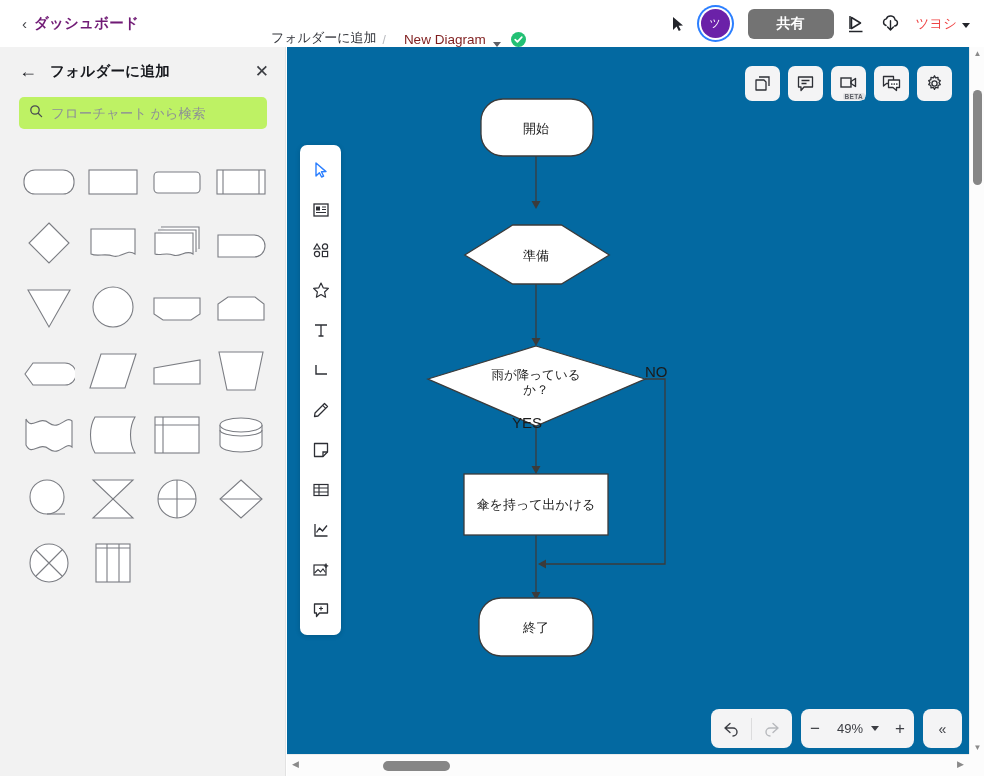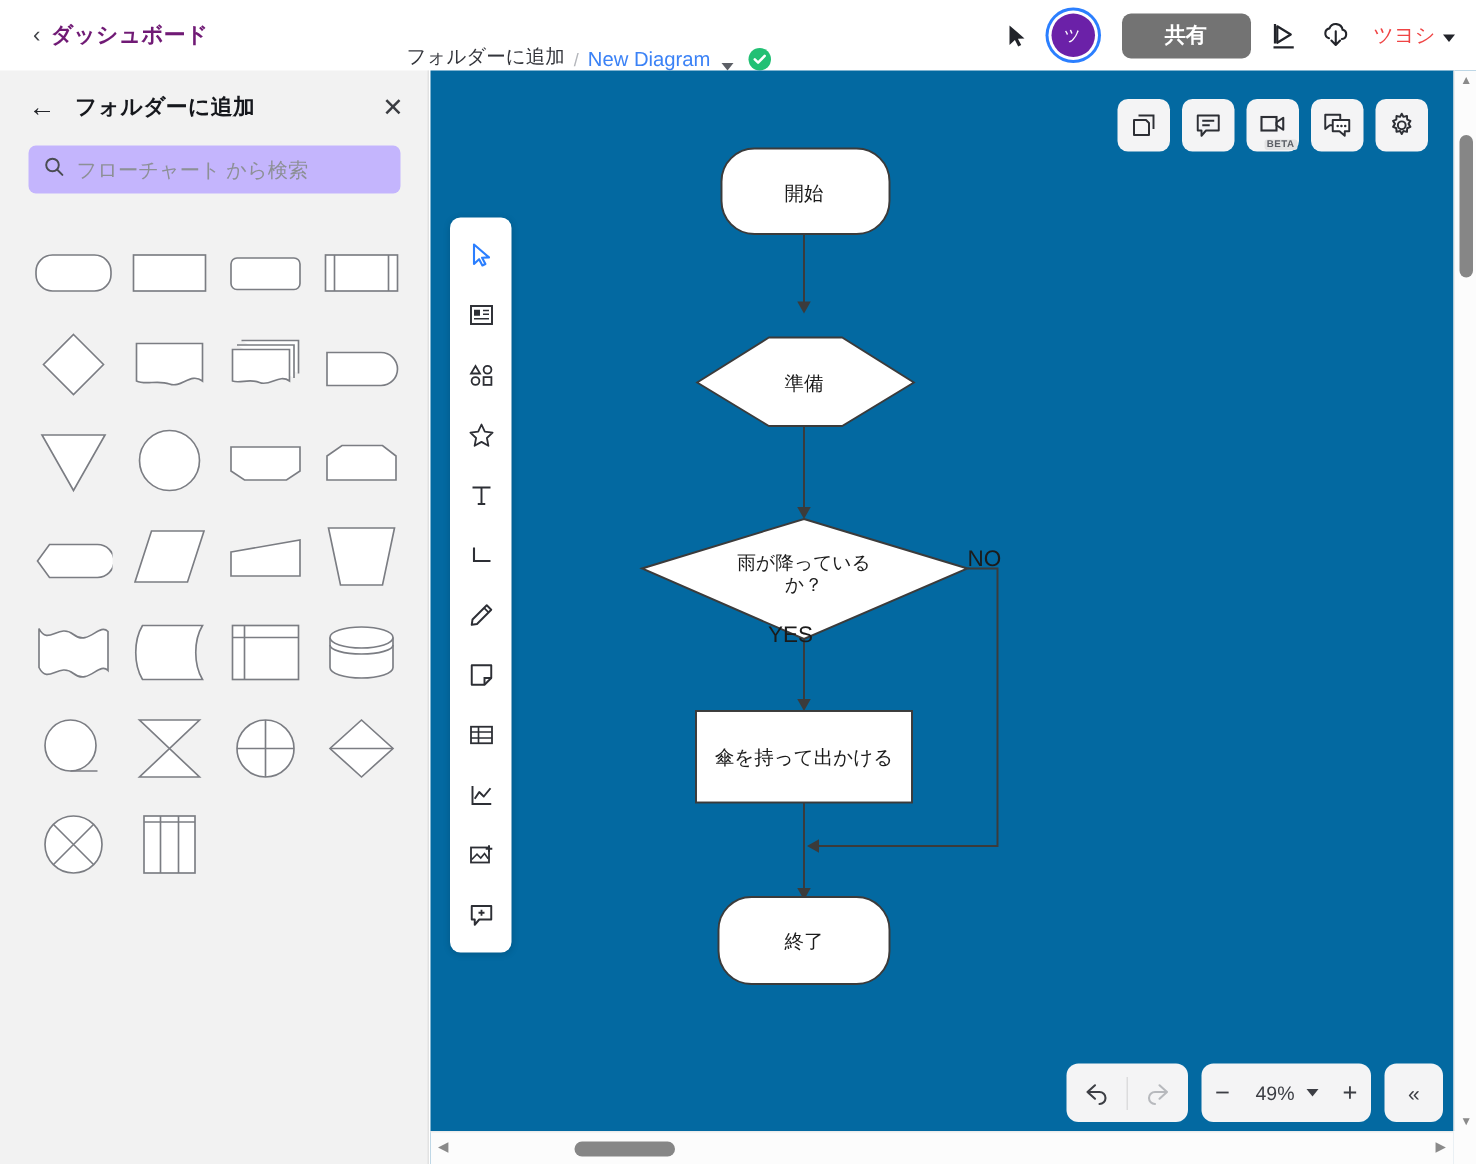--- a/index.html
+++ b/index.html
@@ -24,21 +24,21 @@
     font-size: 15px; color: #43454a; line-height: 1; margin-top: -1px;
   }
   .dash-label { font-size: 14.5px; color: #701a75; font-weight: 700; letter-spacing: .2px; }
 
   .breadcrumb {
     position: absolute; left: 271px; top: 0; height: 47px;
     display: flex; align-items: flex-end; gap: 6px;
   }
   .bc-folder { font-size: 13px; color: #33353b; cursor: pointer; }
   .bc-sep { font-size: 12px; color: #b4b6bb; }
-  .bc-title { font-size: 13.5px; color: #3b82f6; cursor: pointer; }
+  .bc-title { font-size: 13.5px; color: #7f1d1d; cursor: pointer; margin-left: 12px; }
   .bc-caret {
     width: 0; height: 0; border-left: 4.5px solid transparent;
     border-right: 4.5px solid transparent; border-top: 5px solid #5c5f66;
     margin-left: 1px; margin-top: 2px; cursor: pointer;
   }
   .bc-check {
     width: 15px; height: 15px; border-radius: 50%; background: #22c074;
     display: flex; align-items: center; justify-content: center;
     margin-left: 4px;
   }
@@ -77,21 +77,21 @@
   }
   .sb-head {
     display: flex; align-items: center; height: 48px;
     padding: 0 16px 0 19px;
   }
   .sb-back { font-size: 18px; color: #24262b; cursor: pointer; line-height: 1; }
   .sb-title { font-size: 14.5px; color: #16181d; font-weight: 700; margin-left: 13px; letter-spacing: .3px; }
   .sb-close { margin-left: auto; font-size: 17px; color: #3b3d42; cursor: pointer; line-height: 1; }
 
   .sb-search {
-    margin: 2px 18px 0 19px; height: 32px; background: #c4b5fd;
+    margin: 2px 18px 0 19px; height: 32px; background: #bef264;
     border-radius: 5px; display: flex; align-items: center; padding: 0 10px;
     cursor: text;
   }
   .sb-search svg { flex: none; }
   .sb-search input {
     border: none; outline: none; background: transparent; margin-left: 8px;
     font-size: 13.5px; color: #333; width: 100%; font-family: inherit;
   }
   .sb-search input::placeholder { color: #8d9096; }
 

